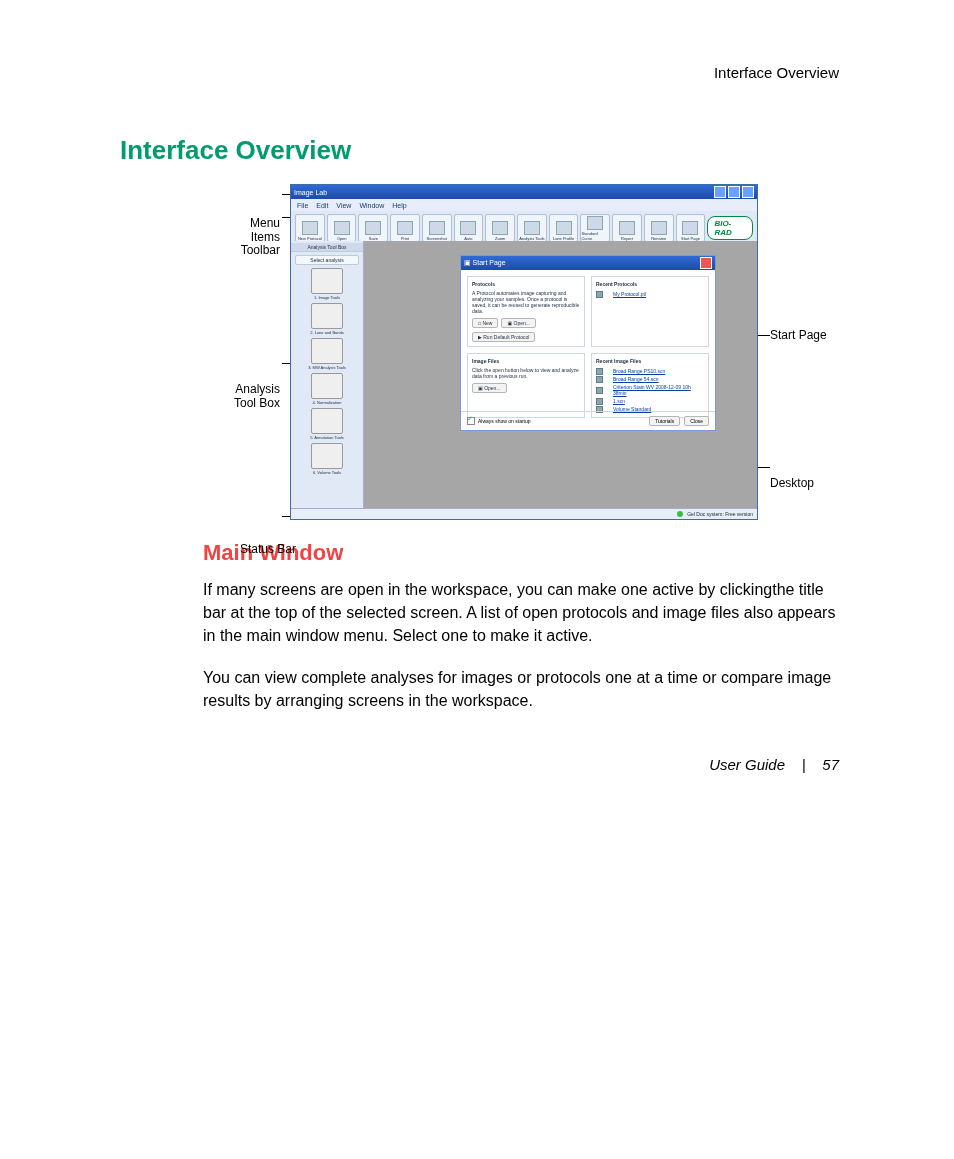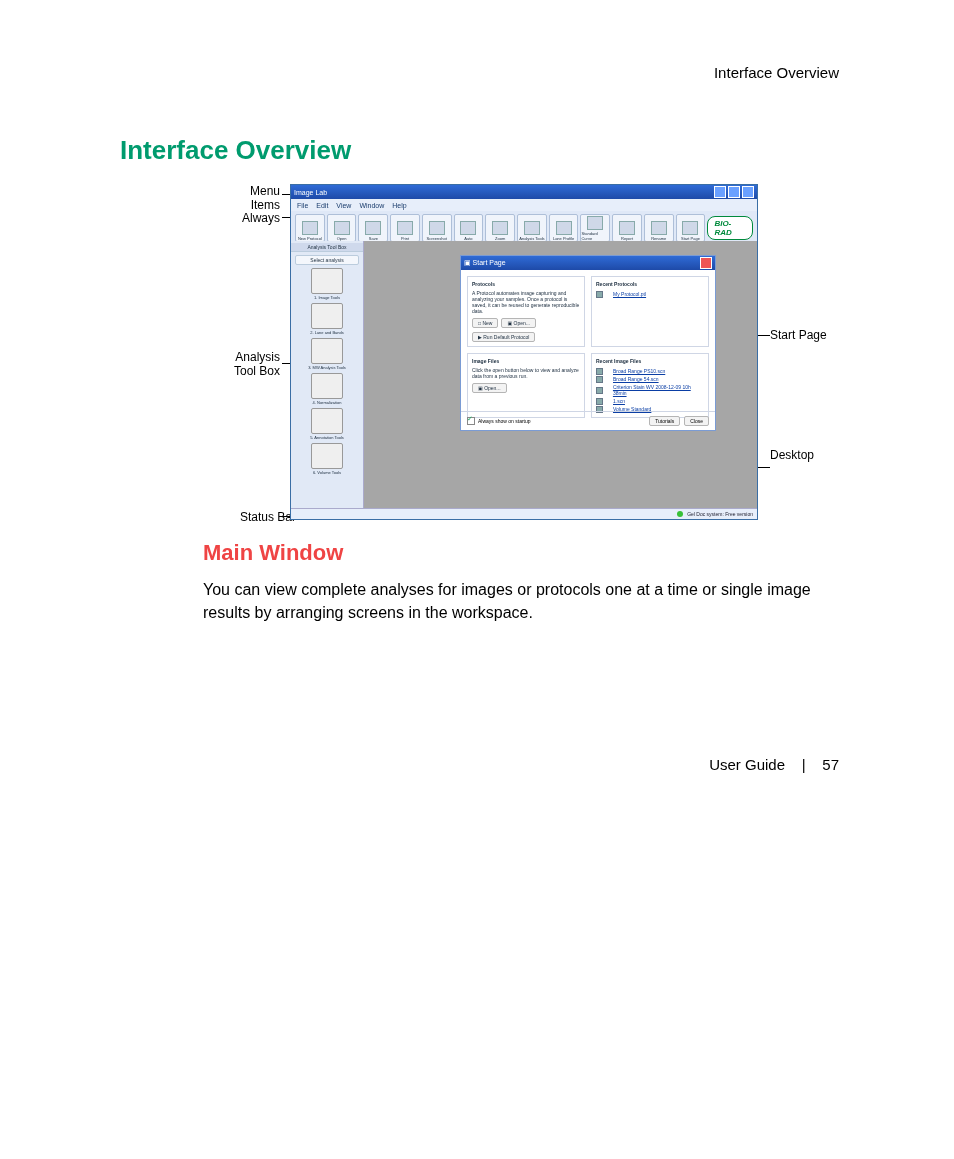--- a/index.html
+++ b/index.html
@@ -50,21 +50,21 @@
     height: 340px;
     margin: 6px 0 8px 40px;
   }
   .callout {
     position: absolute;
     font-size: 12px;
     color: #000;
     white-space: nowrap;
   }
   .callout.right { text-align: left; }
-  .callout.left  { text-align: right; }
+  .callout.left  { text-align: right; margin-top: 32px; }
   .lead-line {
     position: absolute;
     background: #000;
     height: 1px;
   }
 
   
   .app {
     position: absolute;
     left: 130px;
@@ -197,40 +197,41 @@
   .dlg .footer .chk .box{width:6px;height:6px;border:1px solid #888;background:#fff;position:relative;}
   .dlg .footer .chk .box::after{content:"✓";position:absolute;left:-1px;top:-3px;font-size:7px;color:#2a6;}
   .dlg .footer .fbtns{display:flex;gap:4px;}
 
   .page-footer{
     position:absolute;
     bottom:53px;
     right:115px;
     font-size:15px;
     color:#000;
+    font-style:italic;
   }
 </style>
 </head>
 <body>
 
 <div class="page">
   <div class="running-head">Interface Overview</div>
 
   <h1 class="section-title">Interface Overview</h1>
 
 
   <div class="figure-wrap">
 
     <span class="callout left" style="left:0;top:0;width:120px">Menu<br>Items</span>
-    <span class="callout left" style="left:0;top:27px;width:120px">Always</span>
+    <span class="callout left" style="left:0;top:27px;width:120px">Toolbar</span>
     <span class="callout left" style="left:0;top:166px;width:120px">Analysis<br>Tool Box</span>
     <span class="callout left" style="left:16px;top:326px;width:120px">Status Bar</span>
 
     <span class="callout right" style="left:610px;top:144px">Start Page</span>
-    <span class="callout right" style="left:610px;top:264px">Desktop</span>
+    <span class="callout right" style="left:610px;top:292px">Desktop</span>
 
     <div class="lead-line" style="left:122px;top:10px;width:8px"></div>
     <div class="lead-line" style="left:122px;top:33px;width:8px"></div>
     <div class="lead-line" style="left:122px;top:179px;width:8px"></div>
     <div class="lead-line" style="left:122px;top:332px;width:8px"></div>
     <div class="lead-line" style="left:598px;top:151px;width:12px"></div>
     <div class="lead-line" style="left:598px;top:283px;width:12px"></div>
 
     <div class="app">
       <div class="titlebar">
@@ -406,20 +407,21 @@
       </div>
 
       <div class="statusbar">
         <span class="led"></span>
         <span>Gel Doc system: Free version</span>
       </div>
     </div>
   </div>
 
   <h2 class="subsection-title" style="margin-left:83px">Main Window</h2>
-  <p class="body">You can view complete analyses for images or protocols one at a time or single image results by arranging screens in the workspace.</p>
+  <p class="body">If many screens are open in the workspace, you can make one active by clickingthe title bar at the top of the selected screen. A list of open protocols and image files also appears in the main window menu. Select one to make it active.</p>
+  <p class="body">You can view complete analyses for images or protocols one at a time or compare image results by arranging screens in the workspace.</p>
 
   <div class="page-footer">
     <span>User Guide</span>
     &nbsp;&nbsp;&nbsp;<span>|</span>&nbsp;&nbsp;&nbsp;
     <span>57</span>
   </div>
 </div>
 
 </body></html>

